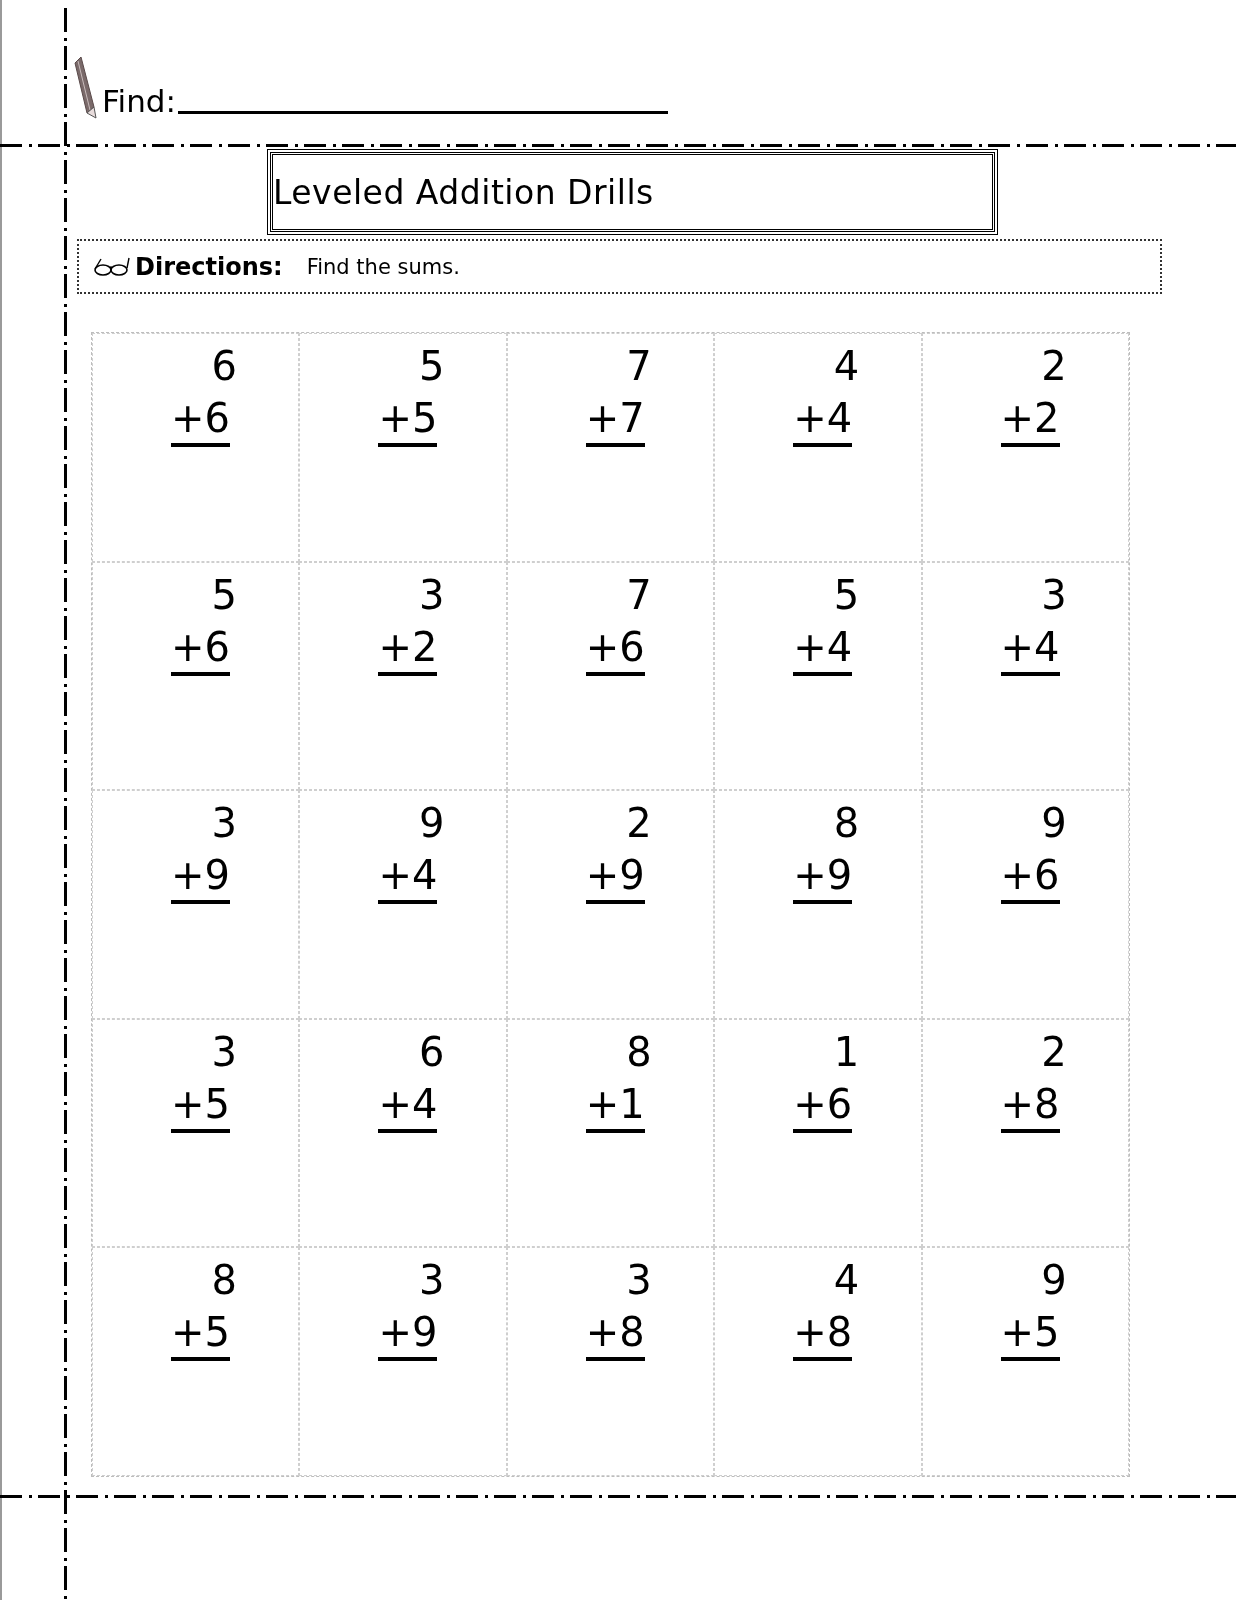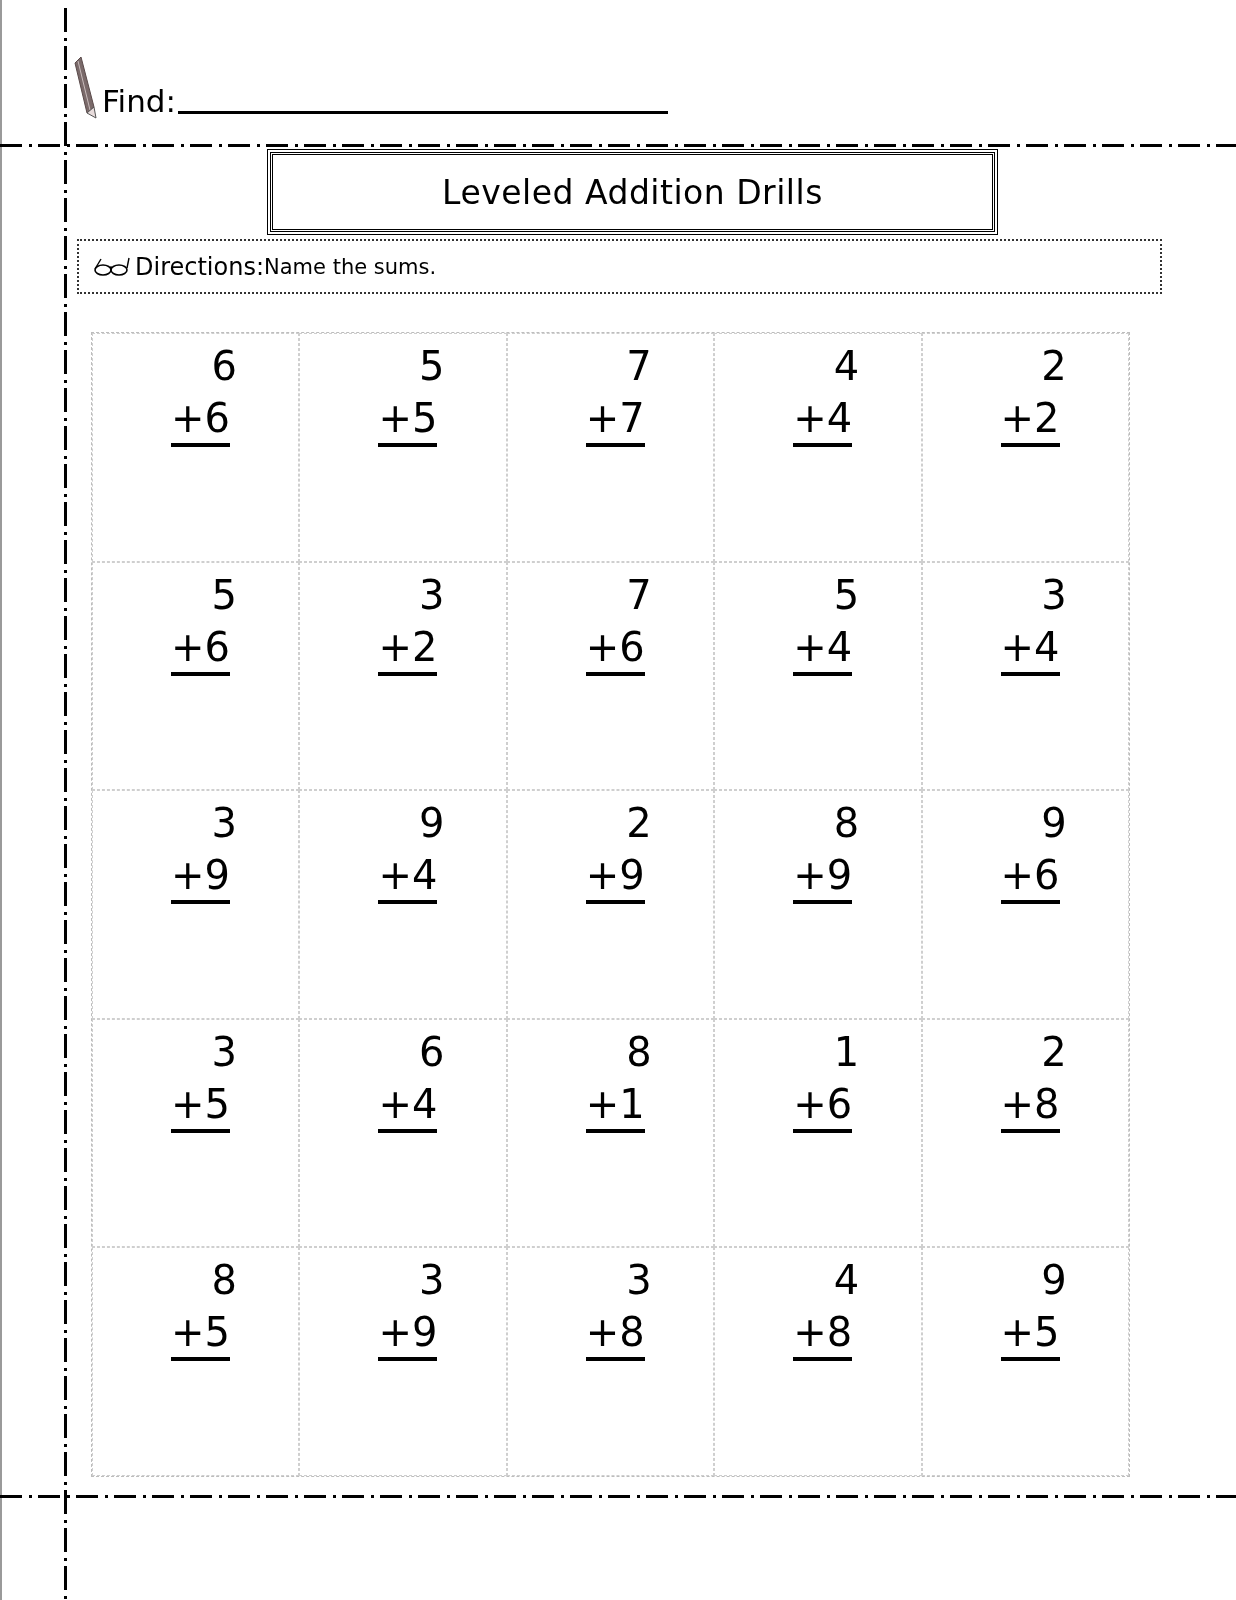--- a/index.html
+++ b/index.html
@@ -8,25 +8,25 @@
     .vcut { position: absolute; left: 64px; top: 8px; width: 3px; height: 1592px;
       background: repeating-linear-gradient(to bottom, #000 0 24px, transparent 24px 30px, #000 30px 33px, transparent 33px 38px); }
     .hcut { position: absolute; left: 0; width: 1236px; height: 3px;
       background: repeating-linear-gradient(to right, #000 0 22px, transparent 22px 29px, #000 29px 32px, transparent 32px 38px); }
     .hcut.top { top: 144px; }
     .hcut.bottom { top: 1495px; }
     .name-row { position: absolute; left: 72px; top: 55px; display: flex; align-items: flex-end; }
     .pencil { width: 26px; height: 65px; margin-right: 4px; }
     .name-label { font-size: 31px; line-height: 38px; font-family: "DejaVu Sans", sans-serif; }
     .name-line { width: 490px; height: 3px; background: #000; margin-left: 2px; margin-bottom: 6px; }
-    .title-box { position: absolute; left: 270px; top: 152px; width: 725px; height: 80px; border: 3px double #000; outline: 1px solid #000; outline-offset: 2px; box-sizing: border-box; display: flex; align-items: center; justify-content: center; }
+    .title-box { position: absolute; left: 270px; top: 152px; width: 725px; height: 80px; border: 3px double #000; outline: 1px solid #000; outline-offset: 2px; box-sizing: border-box; display: flex; align-items: center; }
     .title-text { font-size: 33px; font-family: "DejaVu Sans", sans-serif; letter-spacing: 0.5px; }
     .directions { position: absolute; left: 77px; top: 239px; width: 1085px; height: 55px; border: 2px dotted #333; box-sizing: border-box; display: flex; align-items: center; padding-left: 14px; }
     .glasses { width: 38px; height: 20px; margin-right: 4px; }
-    .dir-label { font-size: 24px; font-weight: normal; margin-right: 0; }
+    .dir-label { font-size: 24px; font-weight: bold; margin-right: 24px; }
     .dir-text { font-size: 21px; }
     .grid { position: absolute; left: 91px; top: 332px; width: 1039px; height: 1145px; display: grid; grid-template-columns: repeat(5, 1fr); grid-template-rows: repeat(5, 1fr); border: 1px dashed #bdbdbd; box-sizing: border-box; }
     .cell { border: 1px dashed #cfcfcf; position: relative; }
     .prob { position: absolute; left: 78px; top: 6px; width: 80px; text-align: right; font-size: 40px; line-height: 52px; }
     .prob .top-num { display: block; padding-right: 14px; }
     .prob .bot-num { display: block; text-align: left; padding-left: 0; }
     .prob .bot-num span { border-bottom: 4px solid #000; padding-bottom: 2px; }
   </style>
 </head>
 <body>
@@ -52,21 +52,21 @@
 
 <div class="directions">
   <svg class="glasses" viewBox="0 0 38 20">
     <ellipse cx="10" cy="13" rx="8" ry="5" fill="none" stroke="#000" stroke-width="1.6"></ellipse>
     <ellipse cx="26" cy="13" rx="8" ry="5" fill="none" stroke="#000" stroke-width="1.6"></ellipse>
     <path d="M2 12 L8 2" stroke="#000" stroke-width="1.4" fill="none"></path>
     <path d="M34 11 L36 1" stroke="#000" stroke-width="1.4" fill="none"></path>
     <path d="M17 11 Q18 9 19 11" stroke="#000" stroke-width="1.4" fill="none"></path>
   </svg>
   <span class="dir-label">Directions:</span>
-  <span class="dir-text">Name the sums.</span>
+  <span class="dir-text">Find the sums.</span>
 </div>
 
 <div class="grid">
 
   <div class="cell">
       <div class="prob">
         <span class="top-num">6</span>
         <span class="bot-num"><span>+6</span></span>
       </div>
     </div>

